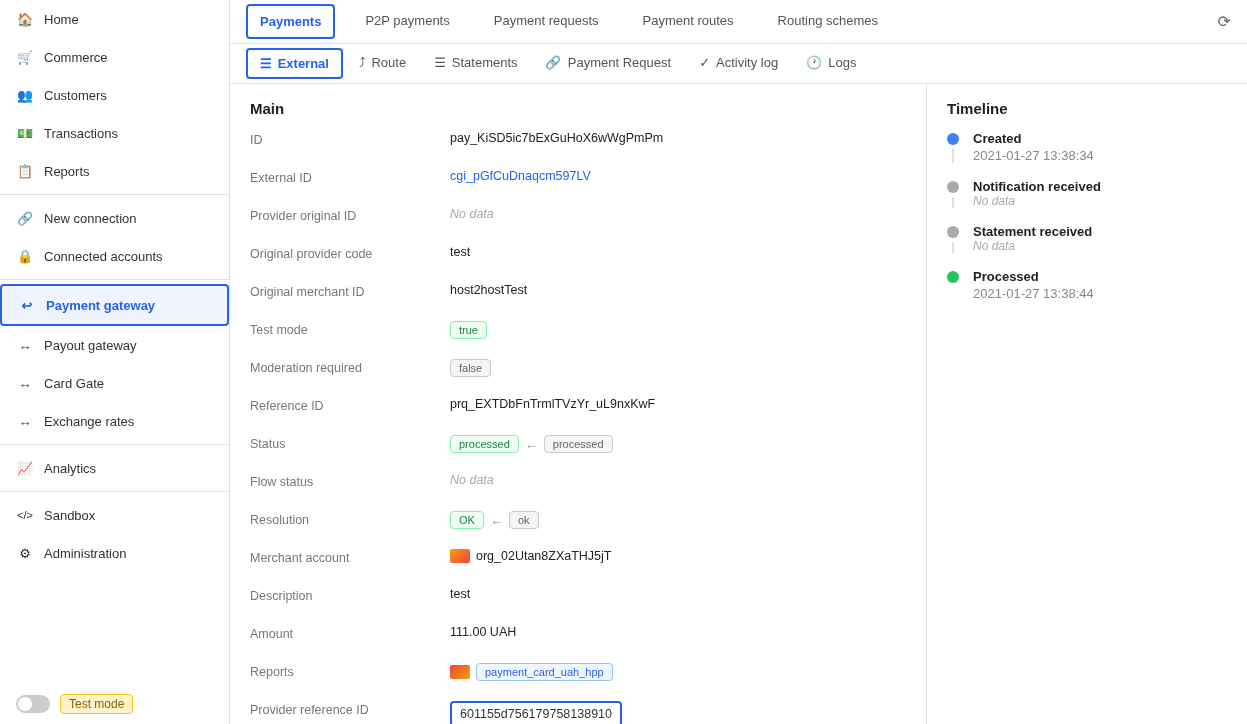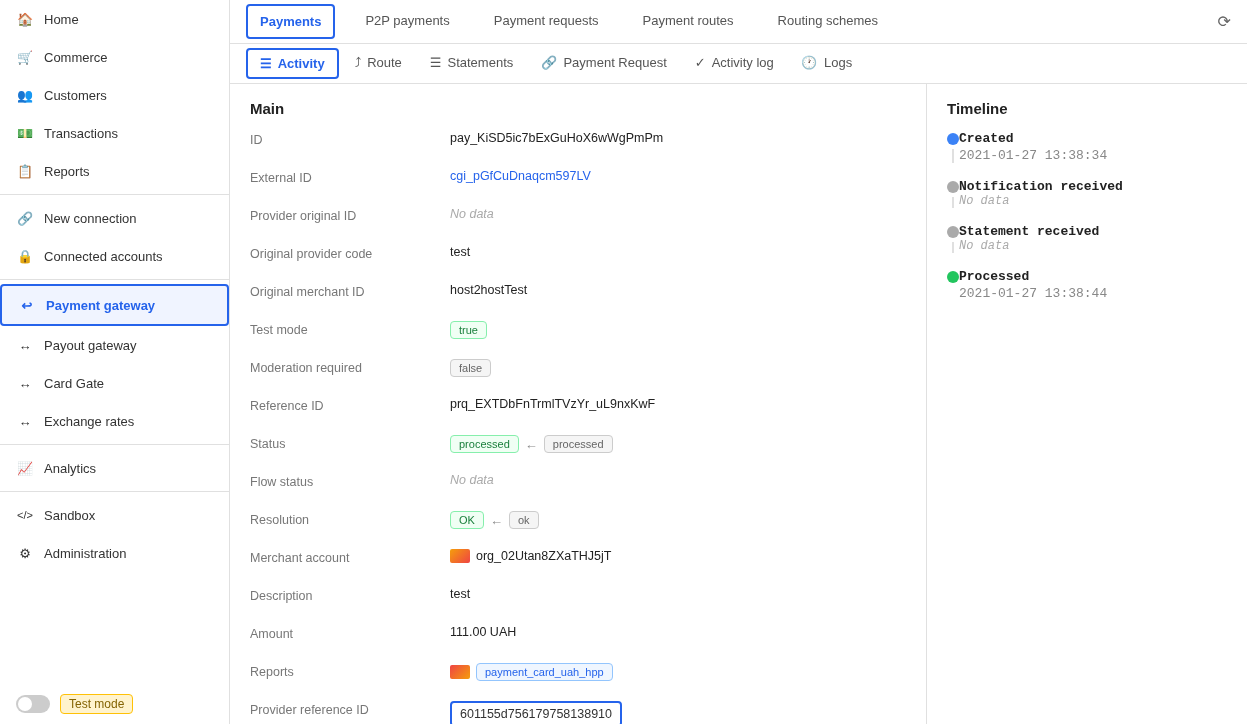--- a/index.html
+++ b/index.html
@@ -186,23 +186,23 @@
     
     .right-panel {
       width: 320px;
       min-width: 320px;
       padding: 16px 20px;
       overflow-y: auto;
       background: #fff;
     }
     .timeline-item {
       display: flex;
+      gap: 14px;
       margin-bottom: 16px;
       position: relative;
-      font-family: Liberation Mono, monospace;
     }
     .timeline-dot-col {
       display: flex;
       flex-direction: column;
       align-items: center;
     }
     .timeline-dot {
       width: 12px; height: 12px; border-radius: 50%; flex-shrink: 0; margin-top: 2px;
     }
     .dot-blue { background: #3b82f6; }
@@ -306,21 +306,21 @@
     <div class="top-tab">
       <span>Routing schemes</span>
     </div>
     <div class="top-tabs-spacer"></div>
     <span class="refresh-icon">⟳</span>
   </div>
 
   <div class="sub-tabs">
     <div class="sub-tab-selected-box">
       <span>☰</span>
-      <span>Activity</span>
+      <span>External</span>
     </div>
     <div class="sub-tab">
       <span>⤴</span>
       <span>Route</span>
     </div>
     <div class="sub-tab">
       <span>☰</span>
       <span>Statements</span>
     </div>
     <div class="sub-tab">

